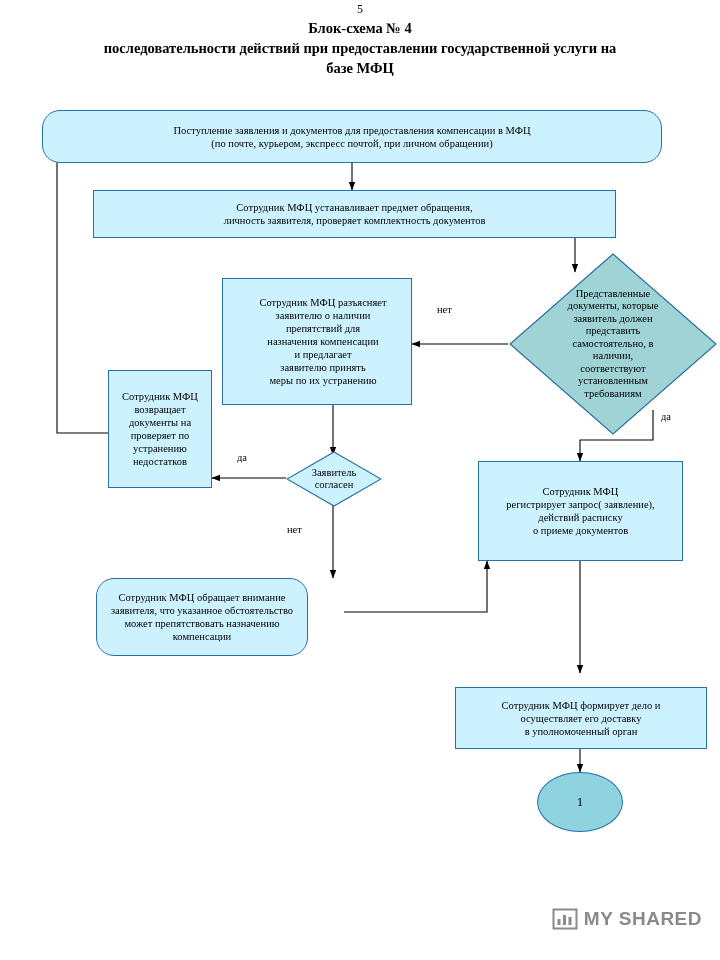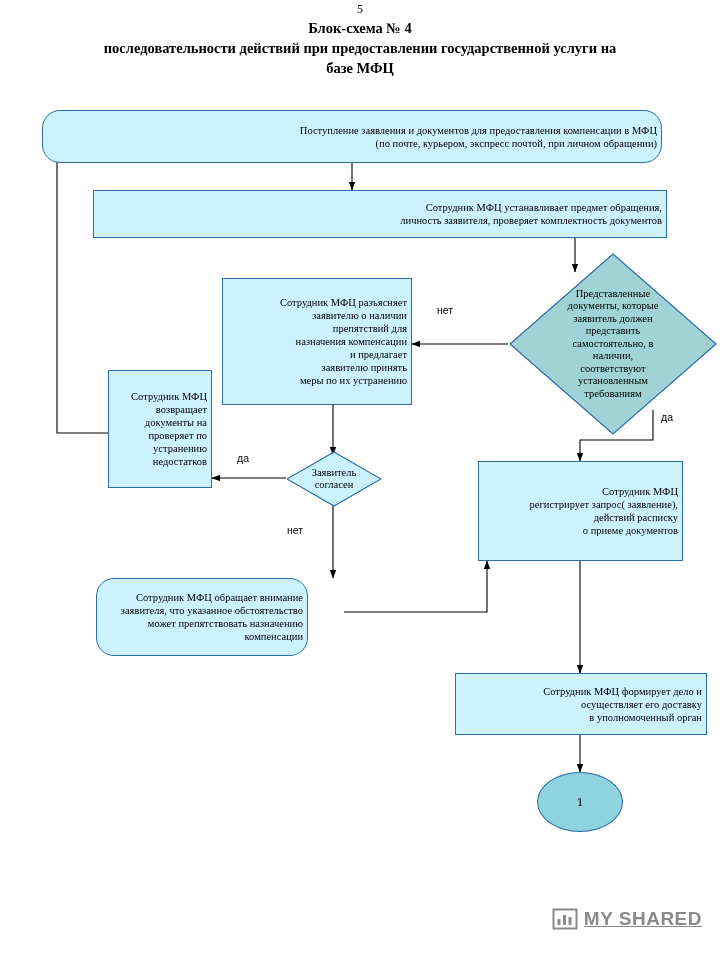--- a/index.html
+++ b/index.html
@@ -57,21 +57,20 @@
     border: 1px solid #2a6fa8;
   }
   .round {
     background: #ccf2ff;
     border: 1px solid #2a6fa8;
     border-radius: 18px;
   }
   .node .txt {
     padding: 2px 4px;
     width: 100%;
-    text-align: right;
   }
   .diamond-wrap {
     position: absolute;
   }
   .diamond {
     position: absolute;
     left: 0;
     top: 0;
     width: 100%;
     height: 100%;
@@ -96,21 +95,21 @@
     border: 1px solid #2a6fa8;
     border-radius: 50%;
     display: flex;
     align-items: center;
     justify-content: center;
     font-family: "Liberation Serif", serif;
     font-size: 13px;
   }
   .edge-label {
     position: absolute;
-    font-family: Liberation Sans, sans-serif;
+    font-family: Liberation Serif, serif;
     font-size: 10.5px;
   }
   svg.wires {
     position: absolute;
     left: 0;
     top: 0;
     width: 720px;
     height: 960px;
     pointer-events: none;
   }
@@ -121,21 +120,20 @@
     display: flex;
     align-items: center;
     gap: 6px;
   }
   .wm-text {
     font-family: "Liberation Sans", sans-serif;
     font-size: 19px;
     font-weight: bold;
     color: #8a8a8a;
     letter-spacing: 0.5px;
-    text-decoration: underline;
   }
 </style>
 </head>
 <body>
 
 <div class="page">
 
   <div class="pagenum">5</div>
 
   <div class="title">
@@ -176,21 +174,21 @@
     </g>
   </svg>
 
   <div class="node round" style="left:42px; top:110px; width:620px; height:53px;">
     <div class="txt">
       <div>Поступление заявления и документов для предоставления компенсации в МФЦ</div>
       <div>(по почте, курьером, экспресс почтой, при личном обращении)</div>
     </div>
   </div>
 
-  <div class="node rect" style="left:93px; top:190px; width:574px; height:48px;">
+  <div class="node rect" style="left:93px; top:190px; width:523px; height:48px;">
     <div class="txt">
       <div>Сотрудник МФЦ устанавливает предмет  обращения,</div>
       <div>личность заявителя, проверяет  комплектность документов</div>
     </div>
   </div>
 
   <div class="node rect" style="left:222px; top:278px; width:190px; height:127px;padding-left:12px;">
     <div class="txt">
       <div>Сотрудник МФЦ разъясняет</div>
       <div>заявителю о наличии</div>
@@ -255,21 +253,21 @@
 
   <div class="node round" style="left:96px; top:578px; width:212px; height:78px;">
     <div class="txt">
       <div>Сотрудник МФЦ обращает внимание</div>
       <div>заявителя, что указанное обстоятельство</div>
       <div>может препятствовать назначению</div>
       <div>компенсации</div>
     </div>
   </div>
 
-  <div class="node rect" style="left:455px; top:673px; width:252px; height:62px;">
+  <div class="node rect" style="left:455px; top:687px; width:252px; height:62px;">
     <div class="txt">
       <div>Сотрудник МФЦ формирует дело и</div>
       <div>осуществляет его доставку</div>
       <div>в уполномоченный орган</div>
     </div>
   </div>
 
   <div class="ellipse" style="left:537px; top:772px; width:84px; height:58px;">
     <span>1</span>
   </div>

